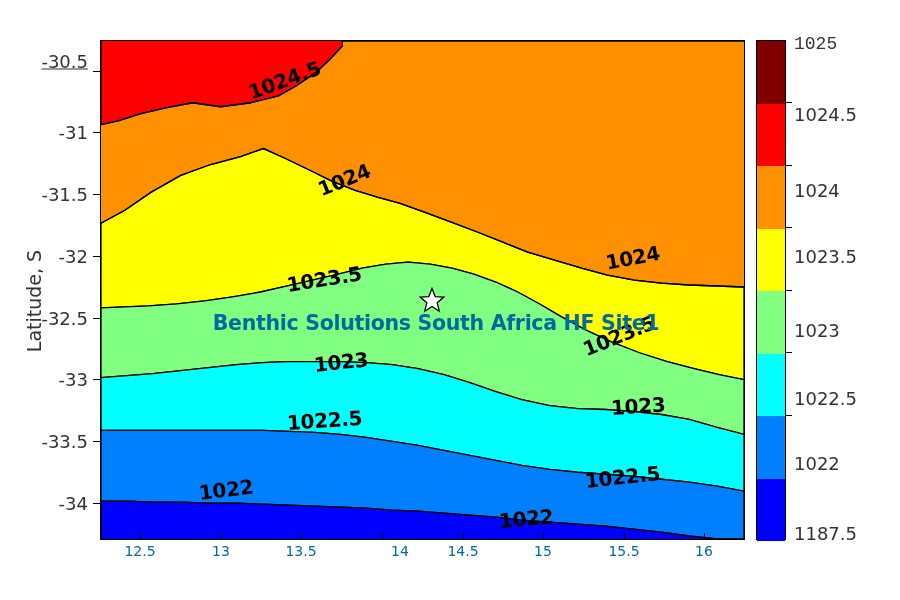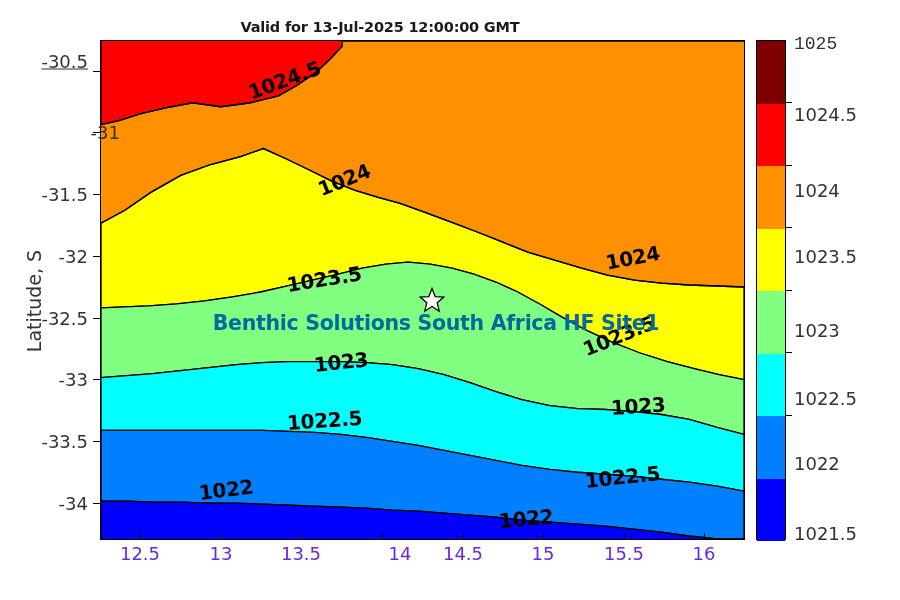--- a/index.html
+++ b/index.html
@@ -52,22 +52,22 @@
   }
   
   .tick {
     position: absolute;
     background: #000;
   }
   .xtick { width: 1.2px; height: 7px; }
   .ytick { height: 1.2px; width: 7px; }
   .xticklabel {
     position: absolute;
-    font-size: 18px;
-    color: #6d28d9;
+    font-size: 14px;
+    color: #0369a1;
     transform: translateX(-50%);
     white-space: nowrap;
   }
   .yticklabel {
     position: absolute;
     font-size: 18px;
     color: #333;
     transform: translateY(-50%);
     text-align: right;
     white-space: nowrap;
@@ -144,21 +144,20 @@
     color: #333;
     transform: translateY(-50%);
     white-space: nowrap;
   }
 </style>
 </head>
 <body>
 
 <div id="root">
 
-  <div class="title">Valid for 13-Jul-2025 12:00:00 GMT</div>
 
   <div class="plot-frame">
     <svg class="contour-svg" viewBox="0 0 645 500" preserveAspectRatio="none">
 
       <g>
         <rect x="0" y="0" width="645" height="500" fill="#ff9000"></rect>
       </g>
 
       <path fill="#ff0000" stroke="#000" stroke-width="1.3" d="M0,0 L645,0 L645,-5 L0,-5 Z"></path>
       <path fill="#ff0000" stroke="#000" stroke-width="1.3" d="M0,-2 L242,-2 L242,5 L230,18 L215,32 L196,45 L178,55 L150,62 L120,66 L92,62 L66,67 L40,73 L18,80 L0,84 Z"></path>
@@ -221,21 +220,21 @@
   <div class="tick ytick" style="left:93px; top:71px;"></div>
   <div class="tick ytick" style="left:93px; top:132px;"></div>
   <div class="tick ytick" style="left:93px; top:194px;"></div>
   <div class="tick ytick" style="left:93px; top:256px;"></div>
   <div class="tick ytick" style="left:93px; top:318px;"></div>
   <div class="tick ytick" style="left:93px; top:379px;"></div>
   <div class="tick ytick" style="left:93px; top:441px;"></div>
   <div class="tick ytick" style="left:93px; top:503px;"></div>
 
   <div class="yticklabel" style="left:0px; width:88px; top:61px;text-decoration:underline;">-30.5</div>
-  <div class="yticklabel" style="left:0px; width:88px; top:132px;margin-left:32px;">-31</div>
+  <div class="yticklabel" style="left:0px; width:88px; top:132px;">-31</div>
   <div class="yticklabel" style="left:0px; width:88px; top:194px;">-31.5</div>
   <div class="yticklabel" style="left:0px; width:88px; top:256px;">-32</div>
   <div class="yticklabel" style="left:0px; width:88px; top:318px;">-32.5</div>
   <div class="yticklabel" style="left:0px; width:88px; top:379px;">-33</div>
   <div class="yticklabel" style="left:0px; width:88px; top:441px;">-33.5</div>
   <div class="yticklabel" style="left:0px; width:88px; top:503px;">-34</div>
 
   <div class="ylabel">Latitude, S</div>
 
   <div class="cbar">
@@ -256,15 +255,15 @@
   <div class="cbar-tick" style="top:352px;"></div>
   <div class="cbar-tick" style="top:415px;"></div>
 
   <div class="cbar-label" style="top:44px;font-family:Liberation Mono, monospace;">1025</div>
   <div class="cbar-label" style="top:114px;">1024.5</div>
   <div class="cbar-label" style="top:190px;">1024</div>
   <div class="cbar-label" style="top:256px;">1023.5</div>
   <div class="cbar-label" style="top:330px;">1023</div>
   <div class="cbar-label" style="top:398px;">1022.5</div>
   <div class="cbar-label" style="top:463px;">1022</div>
-  <div class="cbar-label" style="top:533px;">1021.5</div>
+  <div class="cbar-label" style="top:533px;">1187.5</div>
 
 </div>
 
 </body></html>

